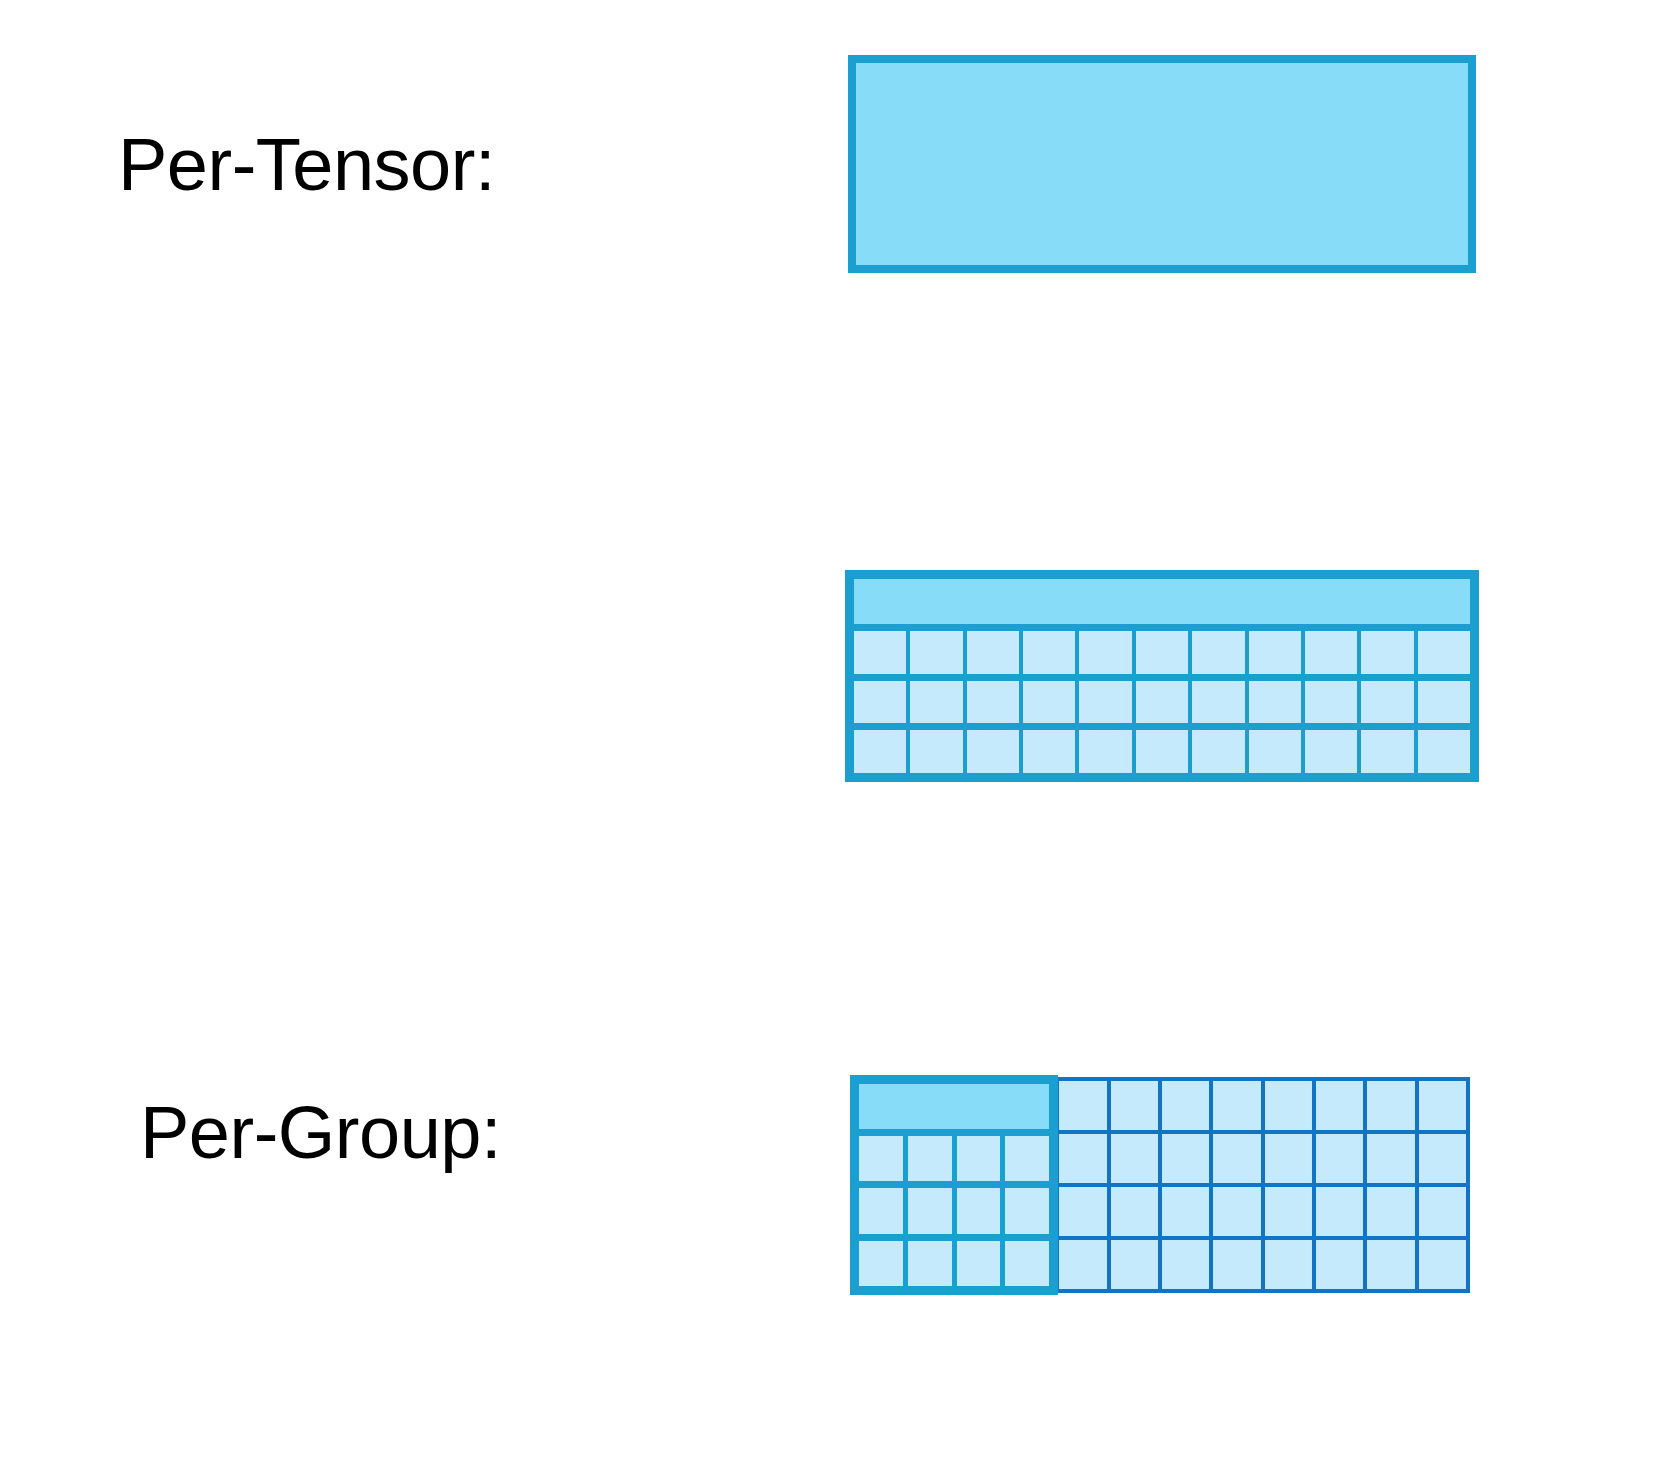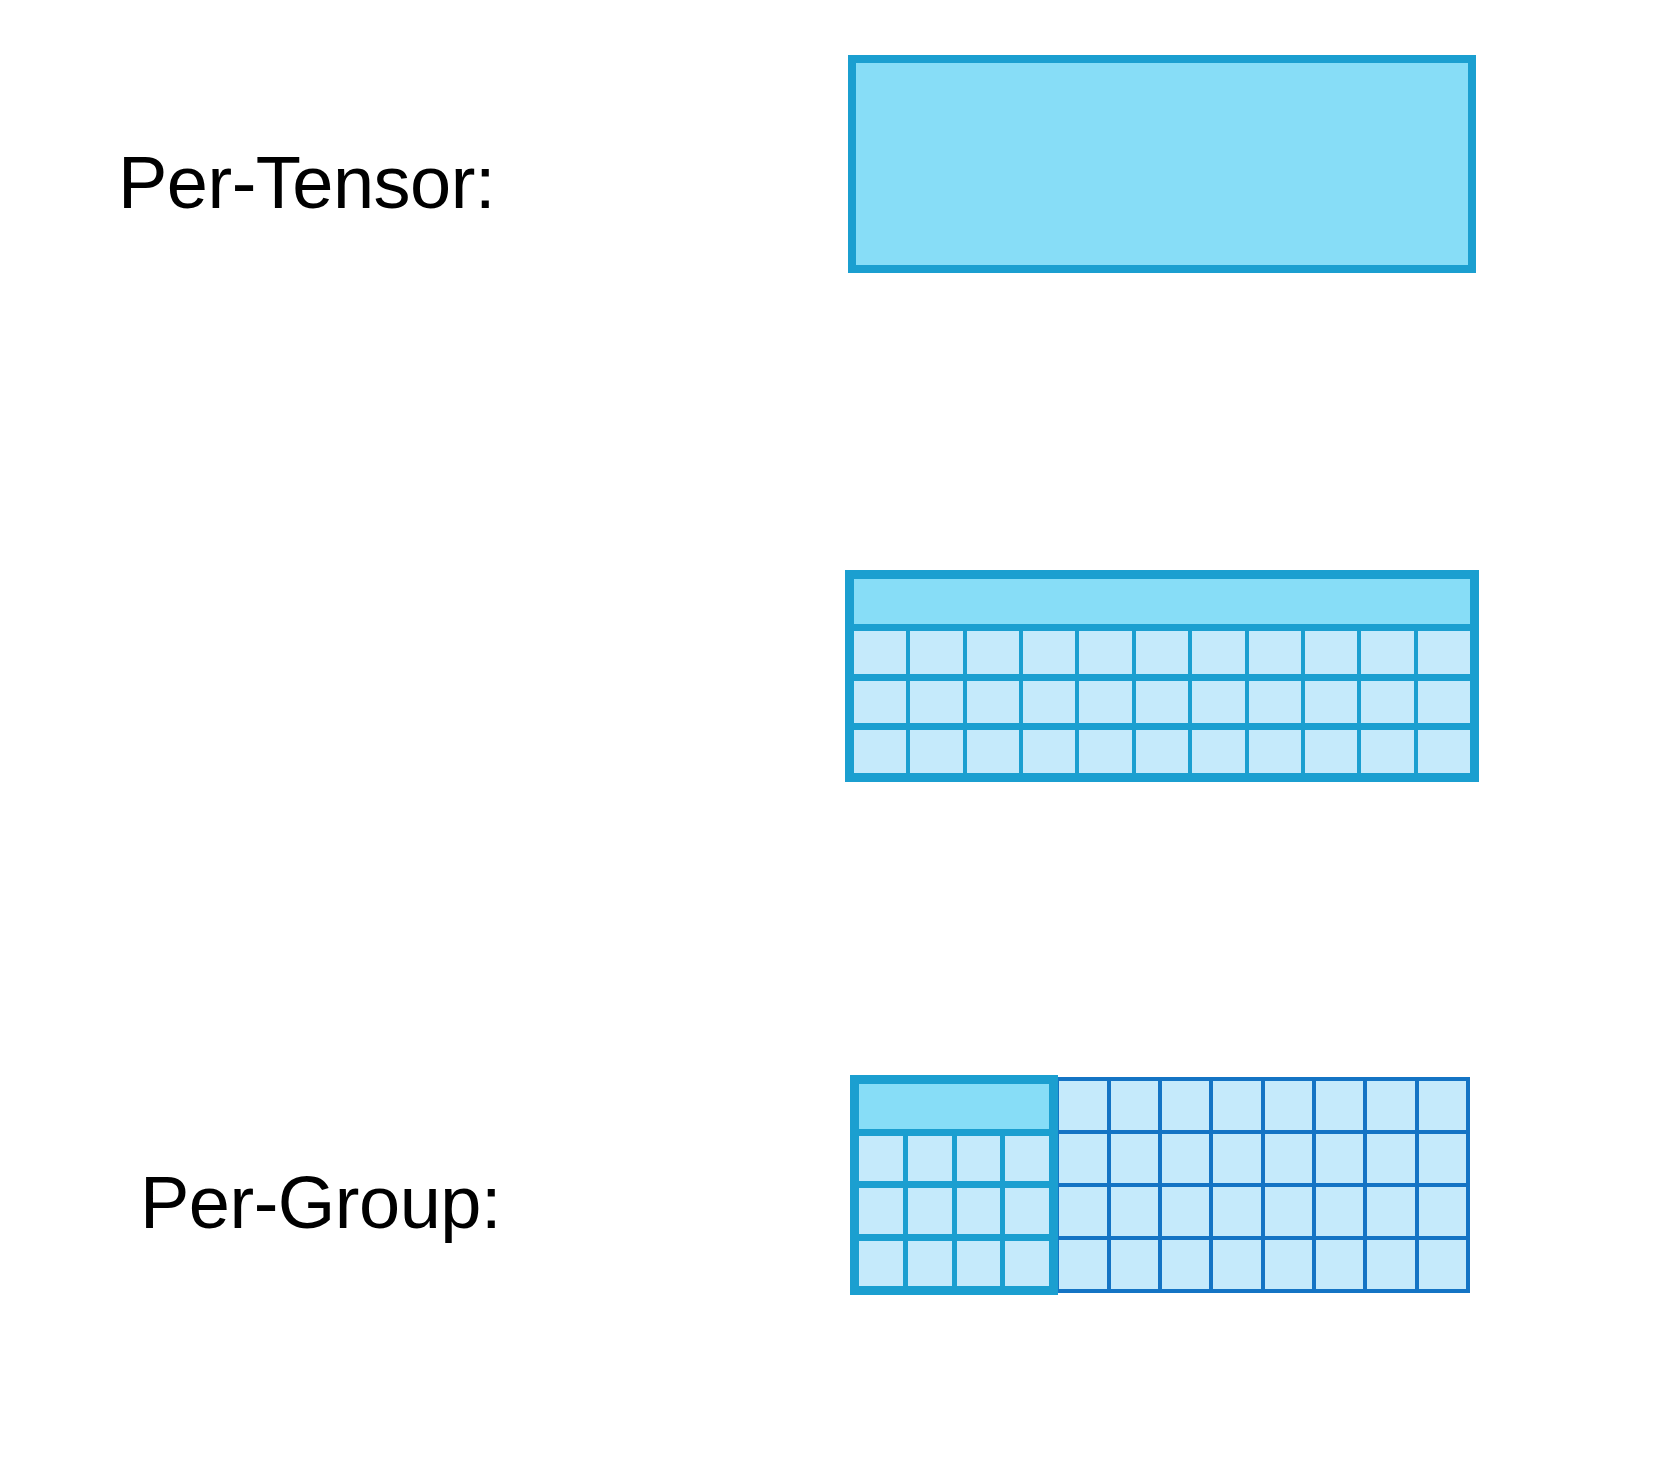--- a/index.html
+++ b/index.html
@@ -13,21 +13,20 @@
   .stage{position:absolute;inset:0;}
 
   .row-label{
     position:absolute;
     color:#000000;
     font-size:74px;
     font-weight:400;
     letter-spacing:-0.5px;
     white-space:nowrap;
     line-height:1;
-    margin-top:18px;
   }
 
   
   .tensor-block{
     position:absolute;
     left:848px; top:55px;
     width:628px; height:218px;
     background:#87ddf7;
     border:8px solid #1b9fd0;
     box-sizing:border-box;
@@ -170,21 +169,21 @@
         <div class="ch-cell"></div>
         <div class="ch-cell"></div>
         <div class="ch-cell"></div>
         <div class="ch-cell"></div>
         <div class="ch-cell"></div>
       </div>
 
     </div>
   </div>
 
-  <div class="row-label" style="left:140px; top:1148px;">Per-Group:</div>
+  <div class="row-label" style="left:140px; top:1096px;">Per-Group:</div>
 
   <div class="group-block">
 
     <div class="gp-bigGrid">
       <div class="gp-bigRow">
         <div class="gp-bigCell"></div>
         <div class="gp-bigCell"></div>
         <div class="gp-bigCell"></div>
         <div class="gp-bigCell"></div>
         <div class="gp-bigCell"></div>

